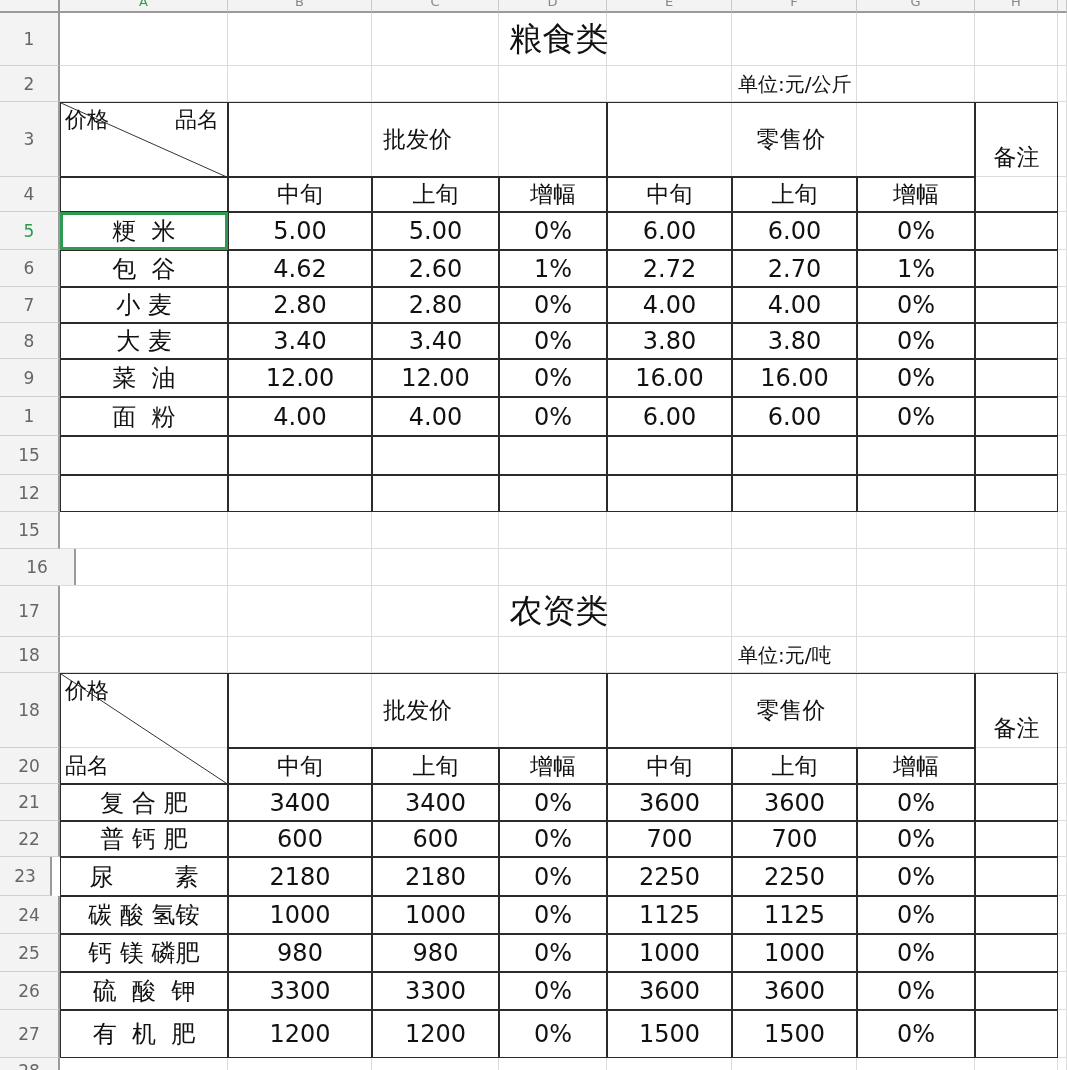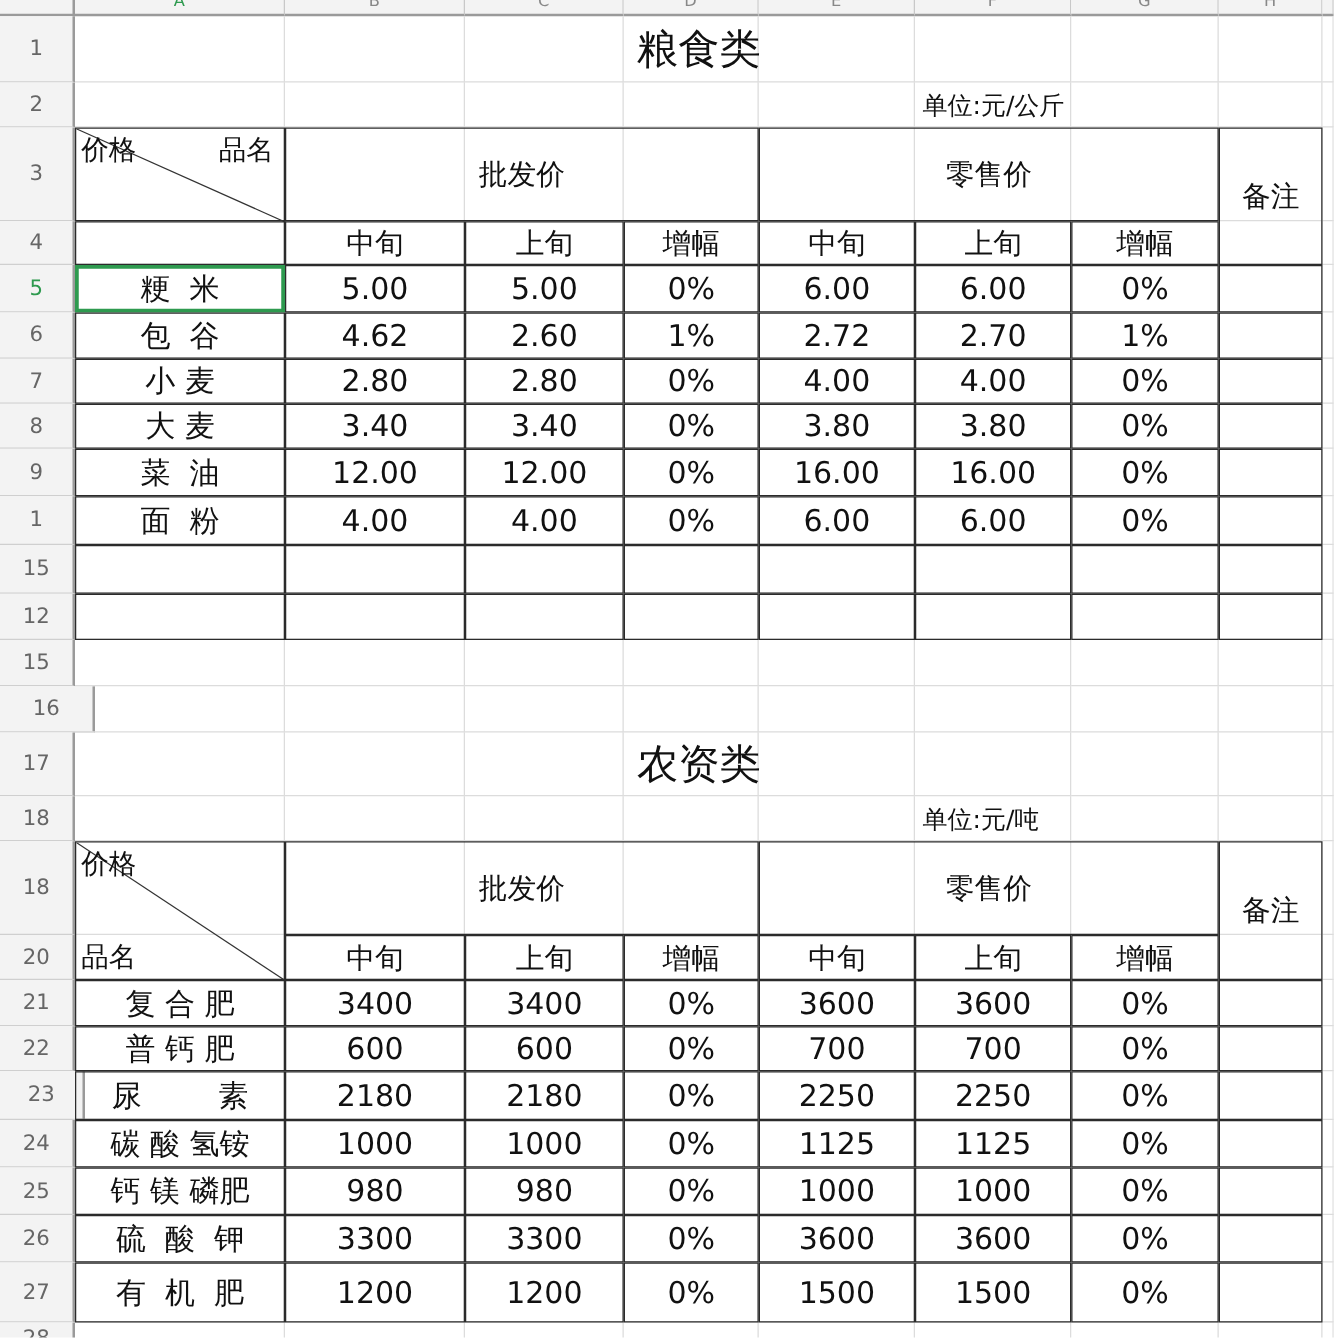--- a/index.html
+++ b/index.html
@@ -110,21 +110,21 @@
     </div>
     <div class="abs rowhdr" style="left: 0px; top: 748px; width: 60px; height: 36px;">
       <span>20</span>
     </div>
     <div class="abs rowhdr" style="left: 0px; top: 784px; width: 60px; height: 37px;">
       <span>21</span>
     </div>
     <div class="abs rowhdr" style="left: 0px; top: 821px; width: 60px; height: 36px;">
       <span>22</span>
     </div>
-    <div class="abs rowhdr" style="left: 0px; top: 857px; width: 68px; height: 39px;">
+    <div class="abs rowhdr" style="left: 0px; top: 857px; width: 52px; height: 39px;">
       <span>23</span>
     </div>
     <div class="abs rowhdr" style="left: 0px; top: 896px; width: 60px; height: 38px; align-items: center;">
       <span>24</span>
     </div>
     <div class="abs rowhdr" style="left: 0px; top: 934px; width: 60px; height: 38px;">
       <span>25</span>
     </div>
     <div class="abs rowhdr" style="left: 0px; top: 972px; width: 60px; height: 38px;">
       <span>26</span>

